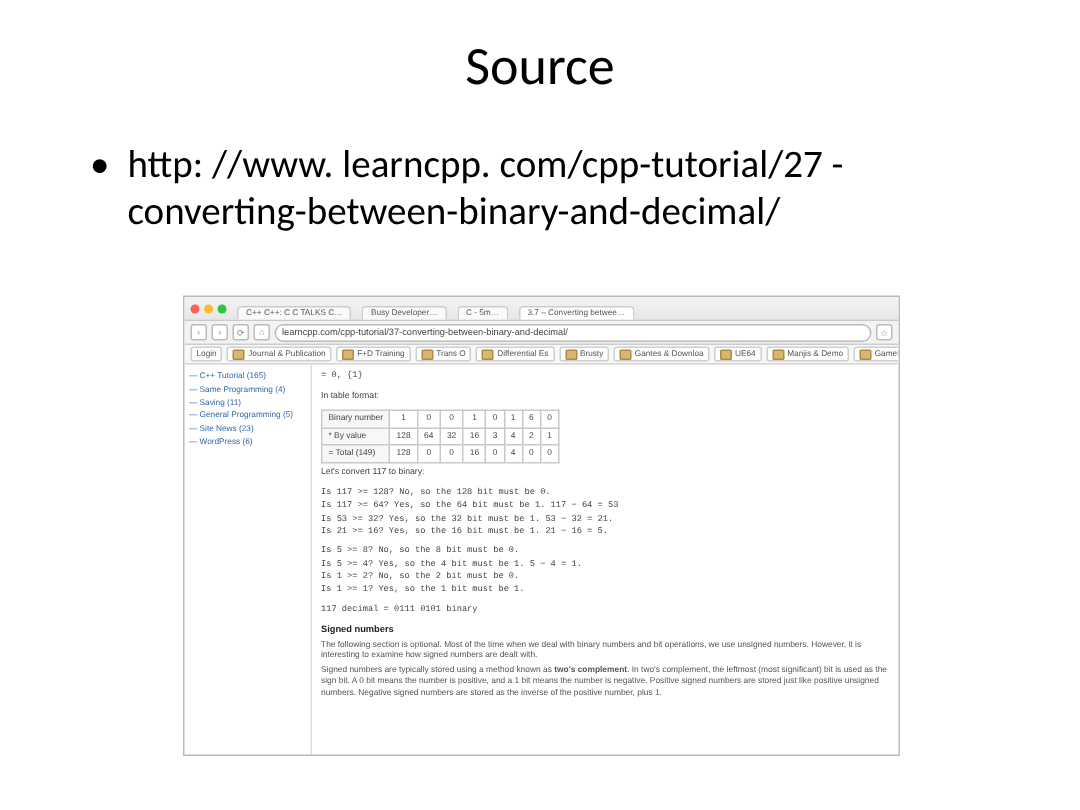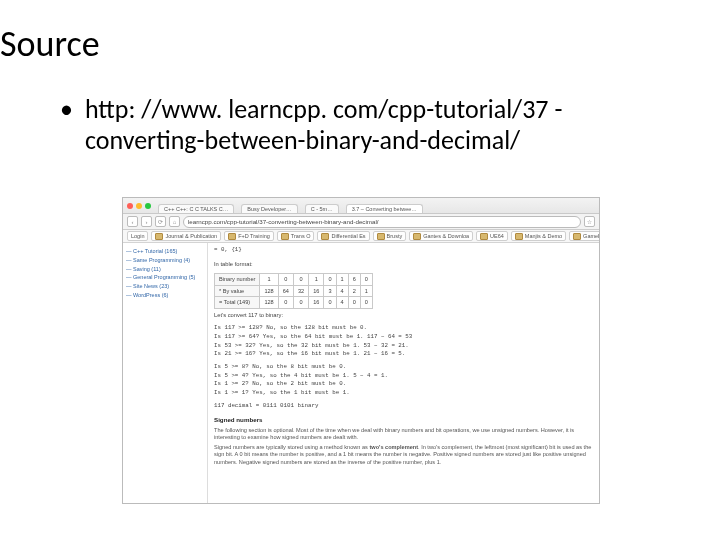--- a/index.html
+++ b/index.html
@@ -1,17 +1,17 @@
 <!DOCTYPE html>
 <html><head>
 <meta charset="utf-8">
 <style>
   html,body{margin:0;padding:0;width:720px;height:540px;background:#fff;font-family:"Calibri","Segoe UI",Arial,sans-serif;color:#000;}
   .slide{position:relative;width:720px;height:540px;}
-  .title{font-size:36px;text-align:left;margin-top:22px;}
+  .title{font-size:36px;text-align:center;margin-top:22px;}
   .bullet{margin:28px 60px 0 60px;font-size:26px;line-height:1.18;display:flex;}
   .bullet .dot{margin-right:12px;}
   .shot{position:absolute;left:122px;top:175px;width:476px;height:305px;border:1px solid #bbb;background:#fff;font-family:Arial,Helvetica,sans-serif;font-size:6.2px;color:#444;overflow:hidden;}
   
   .chrome-top{height:15px;background:linear-gradient(#f3f3f3,#e7e7e7);border-bottom:1px solid #c9c9c9;display:flex;align-items:center;padding:0 4px;gap:3px;}
   .tlight{width:6px;height:6px;border-radius:50%;}
   .tab{display:inline-block;background:#fafafa;border:1px solid #ccc;border-bottom:none;border-radius:3px 3px 0 0;padding:1px 5px;margin-left:4px;font-size:5.5px;color:#555;position:relative;top:3px;}
   .addr{height:15px;background:#f3f3f3;border-bottom:1px solid #cdcdcd;display:flex;align-items:center;padding:0 4px;gap:3px;}
   .nav-ico{width:9px;height:9px;border:1px solid #bbb;border-radius:2px;background:#fff;display:flex;align-items:center;justify-content:center;font-size:6px;color:#888;}
   .urlbox{flex:1;height:10px;border:1px solid #bbb;border-radius:6px;background:#fff;padding:0 4px;display:flex;align-items:center;color:#444;overflow:hidden;white-space:nowrap;}
@@ -30,21 +30,21 @@
   .para{font-size:5.6px;color:#555;line-height:1.35;margin-top:2px;}
   .mono{font-family:"Courier New",monospace;}
 </style>
 </head>
 <body>
 
 <div class="slide">
   <div class="title">Source</div>
   <div class="bullet">
     <span class="dot">•</span>
-    <span>http: //www. learncpp. com/cpp-tutorial/37 -converting-between-binary-and-decimal/</span>
+    <span>http: //www. learncpp. com/cpp-tutorial/27 -converting-between-binary-and-decimal/</span>
   </div>
 
   <div class="shot">
 
     <div class="chrome-top">
       <span class="tlight" style="background:#ff5f57"></span>
       <span class="tlight" style="background:#febc2e"></span>
       <span class="tlight" style="background:#28c840"></span>
       <span class="tab">C++  C++: C  C TALKS  C…</span>
       <span class="tab">Busy Developer…</span>

